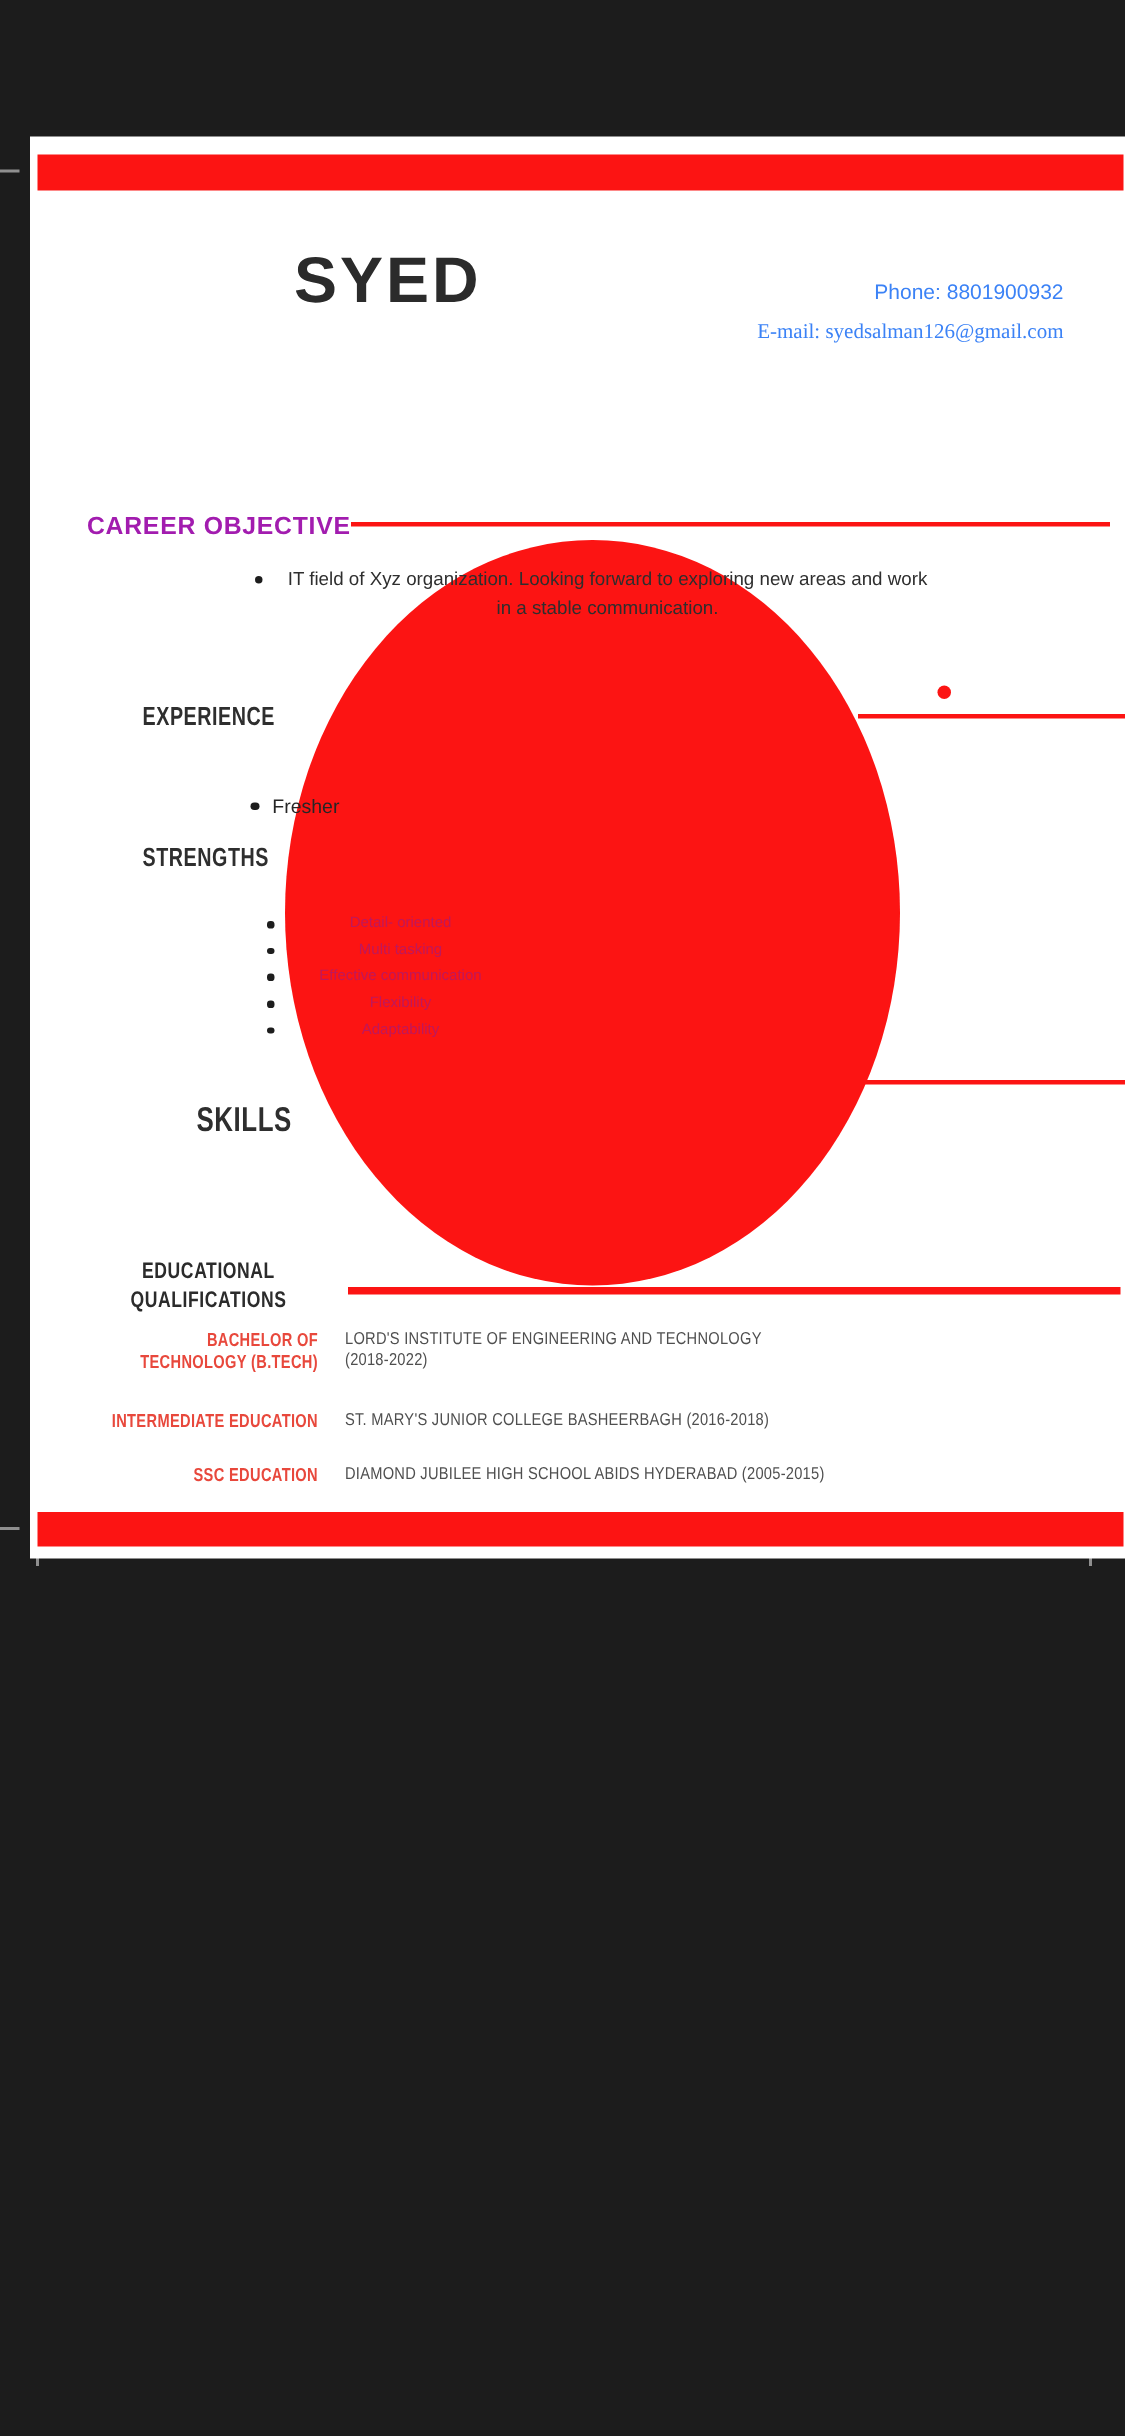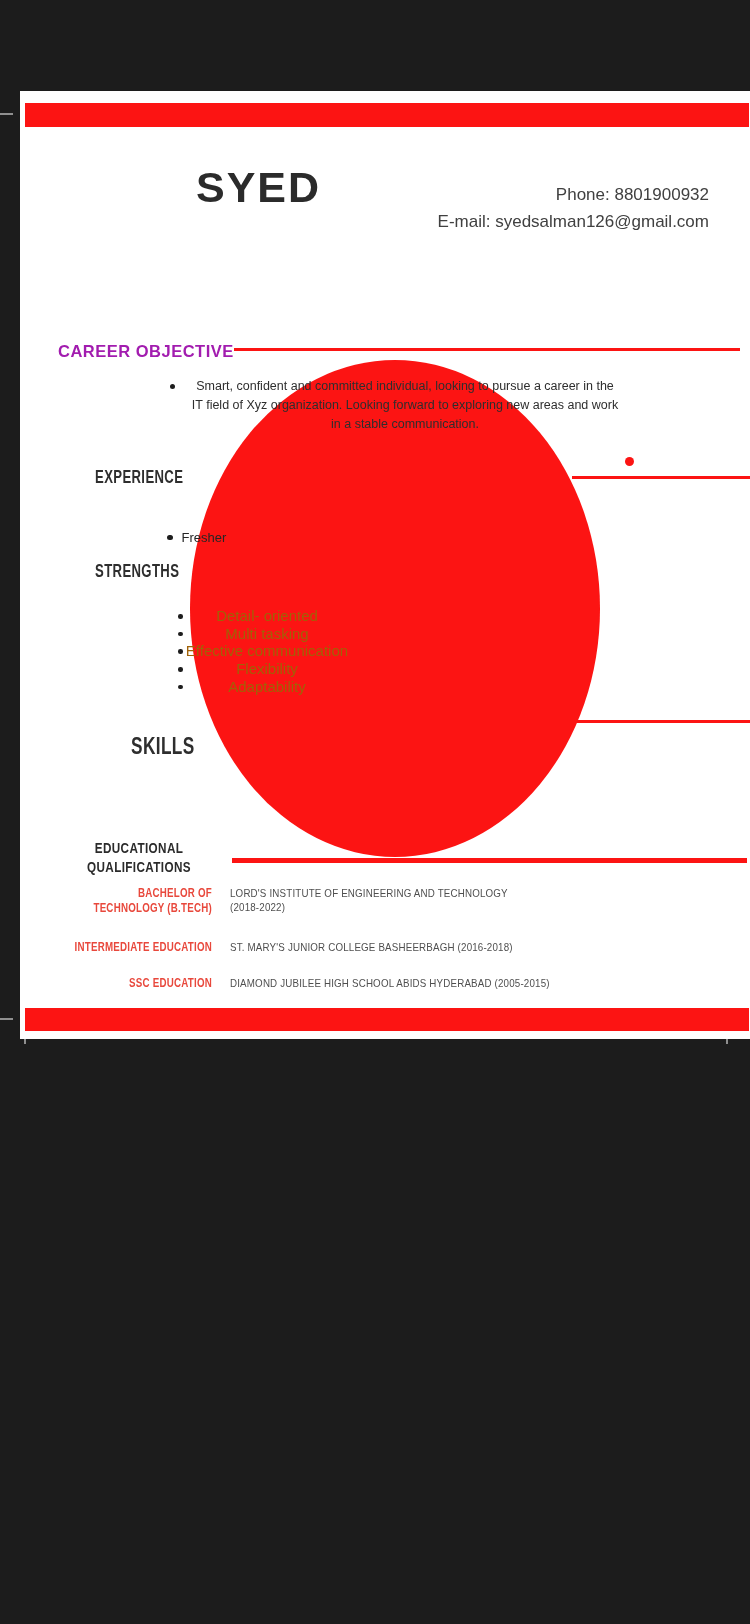--- a/index.html
+++ b/index.html
@@ -38,24 +38,24 @@
   }
 
   
   .name-block {
     position:absolute; left:176px; top:76px;
     font-size:43px; line-height:40px; font-weight:800;
     letter-spacing:2px; color:#2b2b2b; z-index:2;
   }
   .contact {
     position:absolute; right:45px; text-align:center;
-    font-size:17px; line-height:15px; color:#404040; z-index:2;
+    font-size:14px; line-height:15px; color:#3b82f6; z-index:2;
   }
   .contact.phone { top:96px; }
-  .contact.email { top:123px; }
+  .contact.email { top:123px;font-family:Liberation Serif, serif; }
 
   
   .h-main {
     position:absolute; font-weight:800; color:#a21caf;
     letter-spacing:0.5px; z-index:2; white-space:nowrap;
   }
   .cond { transform:scaleX(0.75); transform-origin:left center; letter-spacing:0.5px; color:#2e2e2e; }
 
   .obj-heading { left:38px; top:250px; font-size:16.5px; line-height:20px; }
   .exp-heading { left:75px; top:377px; font-size:17.5px; line-height:19px; }
@@ -88,21 +88,21 @@
     position:absolute; left:147px; top:438px;
     font-size:13px; line-height:18px; color:#262626; z-index:2;
   }
   .fresher .dot { position:static; display:inline-block; width:5.5px; height:5.5px;
                   margin-right:9px; vertical-align:2px; }
 
   ul.plain { list-style:none; margin:0; padding:0; position:absolute; z-index:2; }
   ul.plain li { position:relative; text-align:center; }
 
   .str-list { left:130px; top:516px; width:234px;
-              font-size:15px; line-height:17.7px; color:#a16207; }
+              font-size:10px; line-height:17.7px; color:#be185d; }
   .str-list .dot { left:28px; top:7px; width:4.5px; height:4.5px; }
 
   .skl-list { left:120px; top:672px; width:285px;
               font-size:15.5px; line-height:23px; color:#202020; }
   .skl-list .dot { left:44px; top:9px; width:5.5px; height:5.5px; }
 
   
   .edu-heading {
     position:absolute; left:39px; top:748px; width:160px;
     text-align:center; font-weight:800; font-size:15px; line-height:18.5px;
@@ -149,21 +149,20 @@
       <div>SYED</div>
     </div>
     <div class="contact phone">Phone: 8801900932</div>
     <div class="contact email">E-mail: syedsalman126@gmail.com</div>
 
     <div class="h-main obj-heading">CAREER OBJECTIVE</div>
     <div class="rule obj"></div>
     <div class="obj-text">
       <div class="obj-line">
         <span class="obj-bullet"></span>
-        <span>Smart, confident and committed individual, looking to pursue a career in the</span>
       </div>
       <div class="obj-line"><span>IT field of Xyz organization. Looking forward to exploring new areas and work</span></div>
       <div class="obj-line"><span>in a stable communication.</span></div>
     </div>
 
     <div class="red-dot"></div>
     <div class="h-main cond exp-heading">EXPERIENCE</div>
     <div class="rule exp"></div>
     <div class="fresher">
       <span class="dot"></span><span>Fresher</span>

